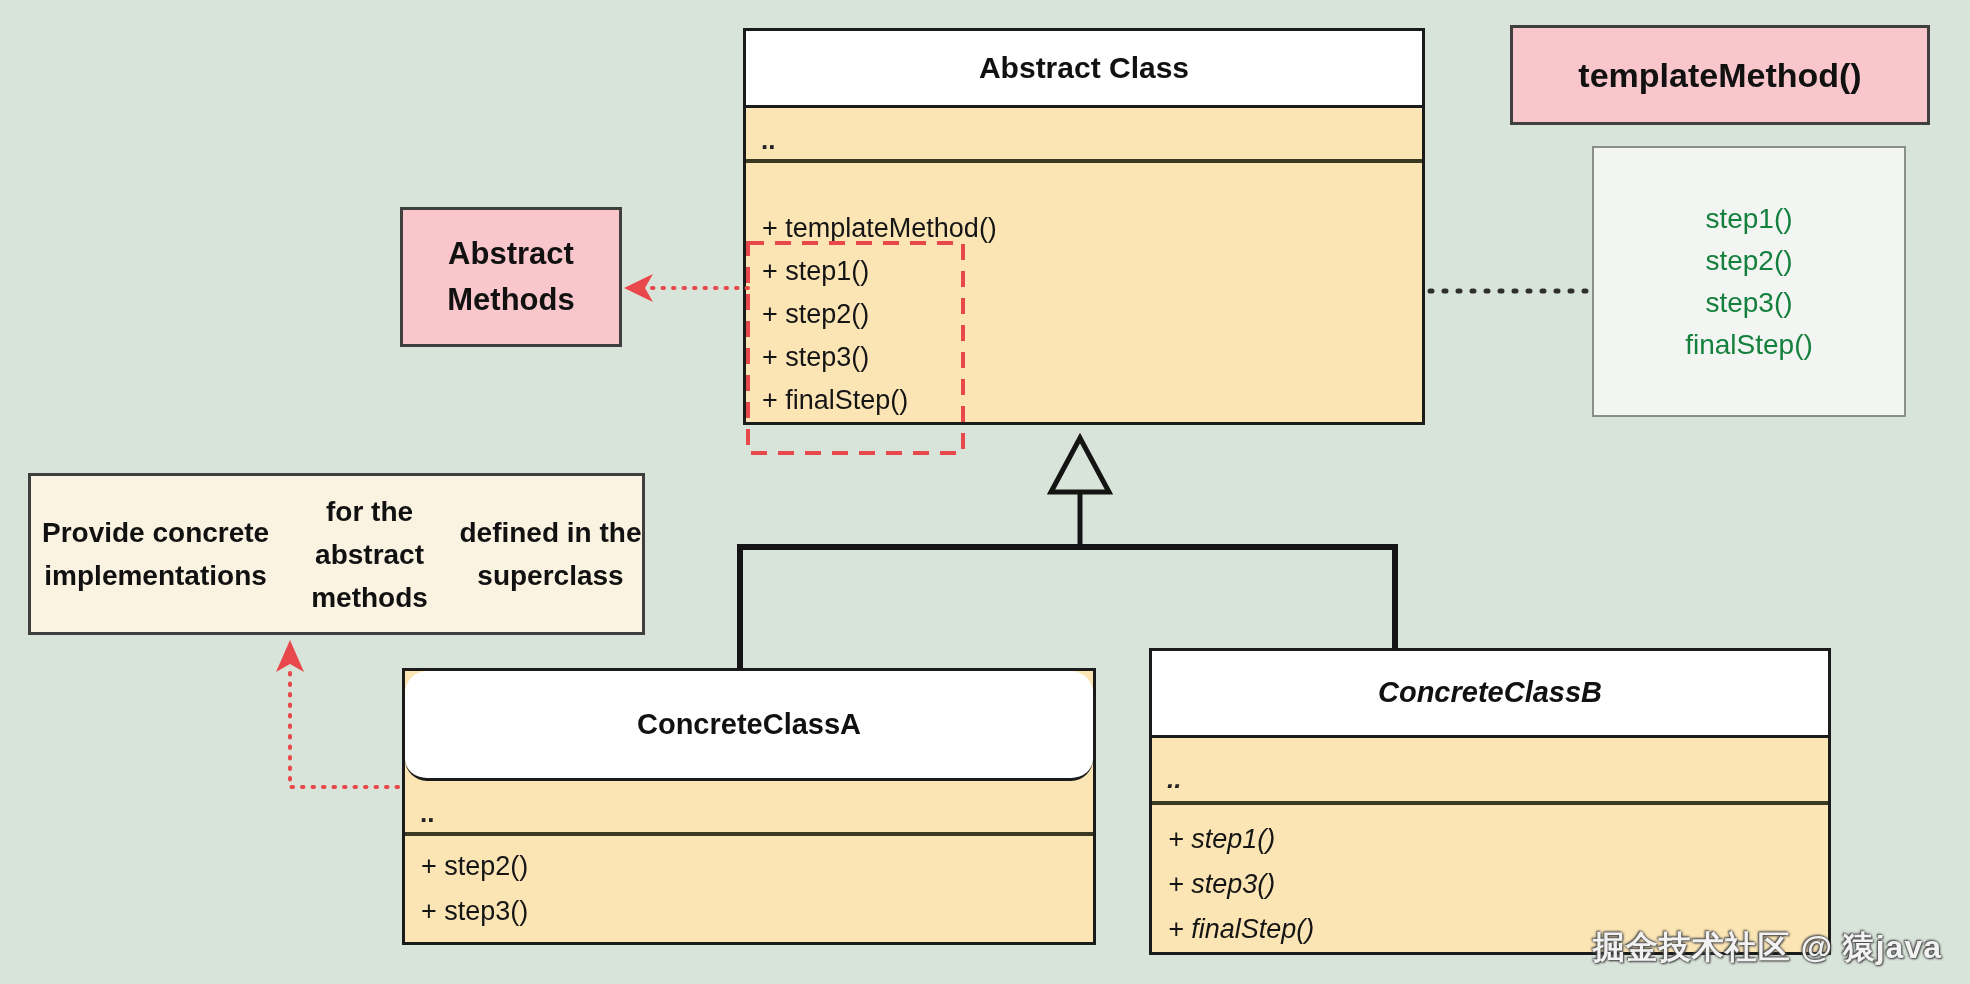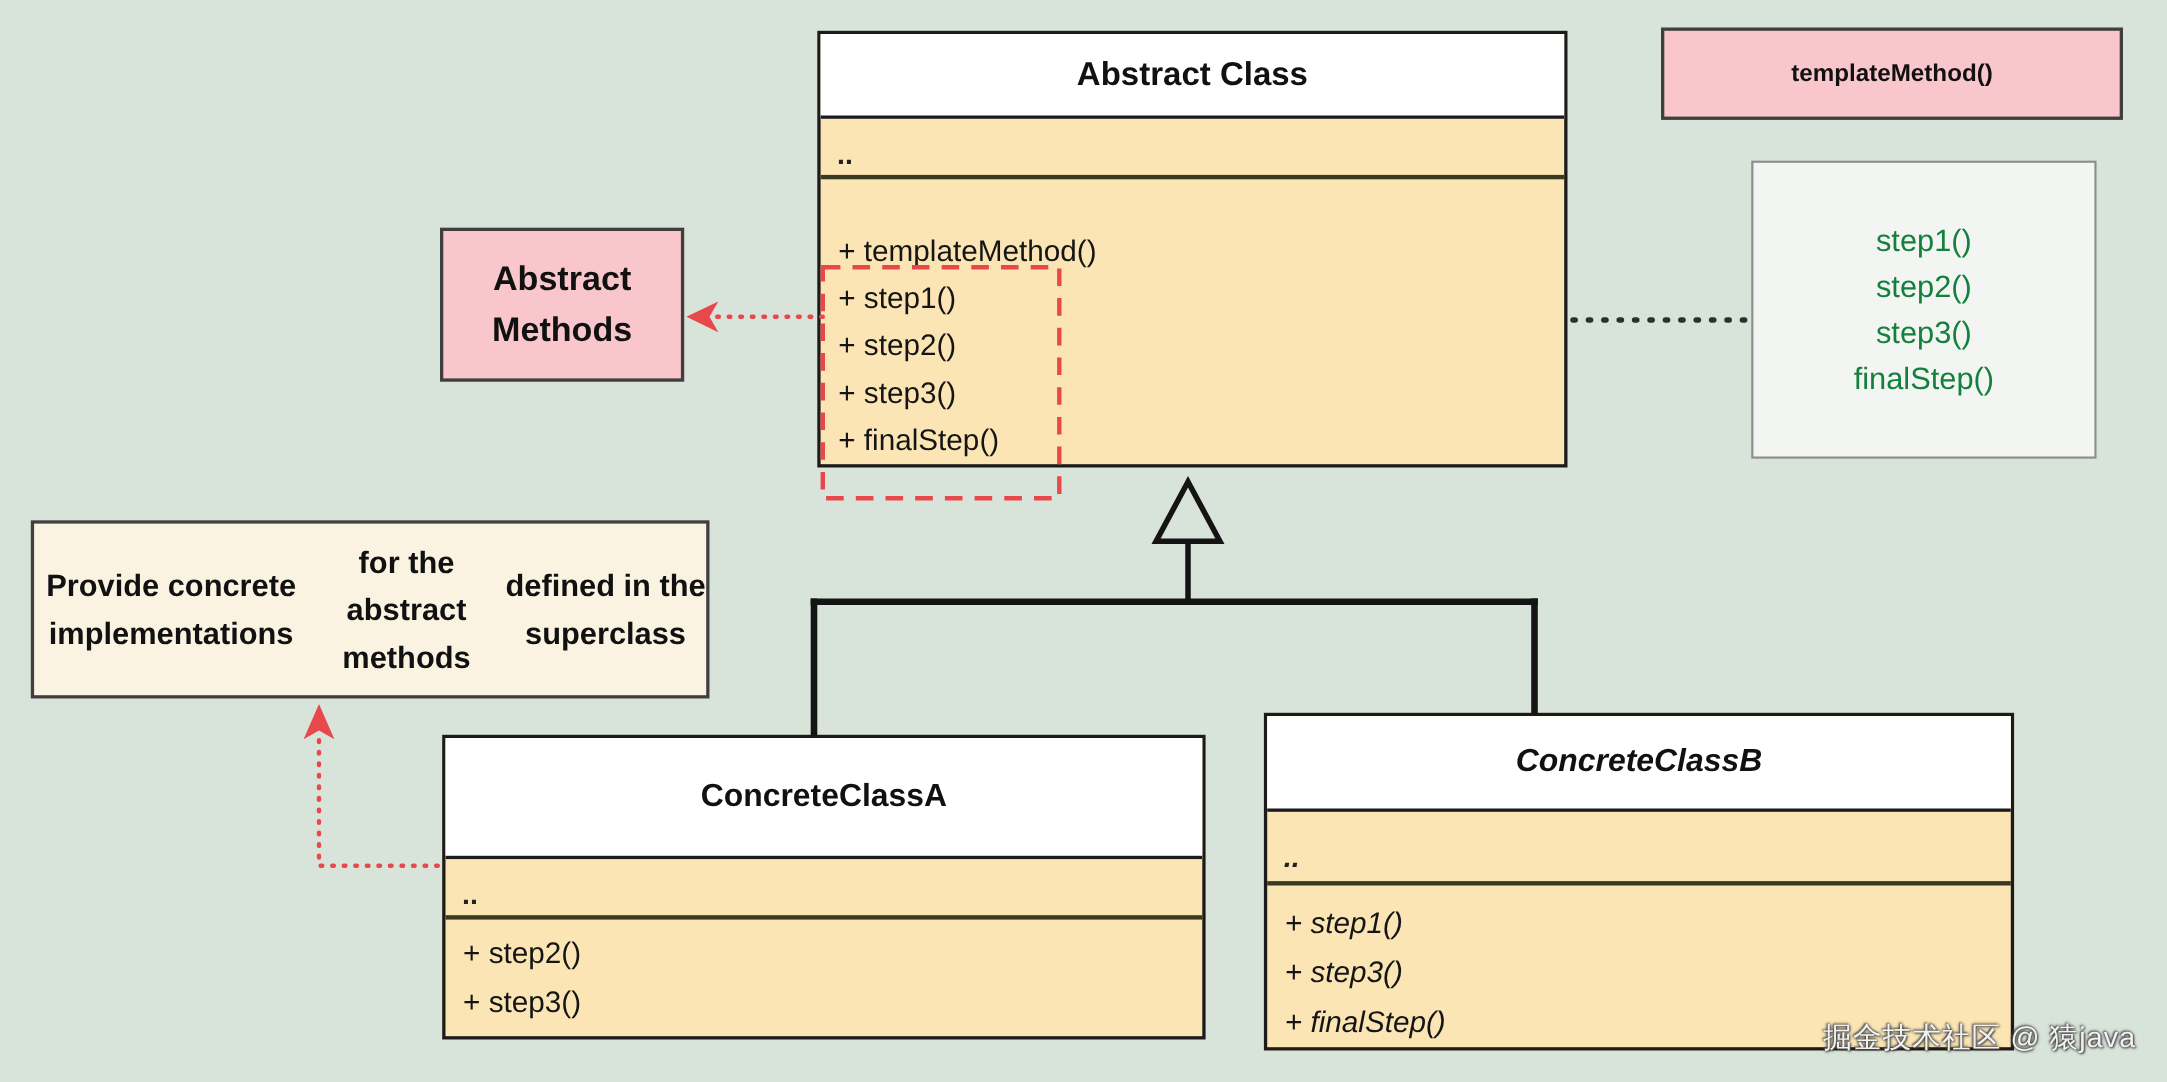--- a/index.html
+++ b/index.html
@@ -24,59 +24,59 @@
   }
   .uml-methods{flex:1;padding-left:16px;font-size:27px;color:#151515;box-sizing:border-box;}
   .uml-methods .m{line-height:43px;height:43px;white-space:nowrap;}
 
   #abstract-class{left:743px;top:28px;width:682px;height:397px;gap:16px;}
   #abstract-class .uml-header{height:105px;font-size:30px;}
   #abstract-class .uml-attrs{height:52px;}
   #abstract-class .uml-methods{padding-top:28px;}
 
   #concrete-class-a{left:402px;top:668px;width:694px;height:277px;}
-  #concrete-class-a .uml-header{height:107px;font-size:29px;}
+  #concrete-class-a .uml-header{height:107px;font-size:29px;border-radius:22px;}
   #concrete-class-a .uml-attrs{height:55px;}
   #concrete-class-a .uml-methods{padding-top:8px;}
   #concrete-class-a .m{line-height:45px;height:45px;}
 
   #concrete-class-b{left:1149px;top:648px;width:682px;height:307px;font-style:italic;}
   #concrete-class-b .uml-header{height:92px;font-size:29px;}
   #concrete-class-b .uml-attrs{height:73px;padding-bottom:6px;}
   #concrete-class-b .uml-methods{padding-top:12px;}
   #concrete-class-b .m{line-height:45px;height:45px;}
 
   
   .pink-box{
     position:absolute;box-sizing:border-box;background:#f9c7cb;border:3px solid #3f3f3f;
     display:flex;align-items:center;justify-content:center;text-align:center;
     font-weight:bold;color:#111;z-index:10;
   }
-  #template-method-label{left:1510px;top:25px;width:420px;height:84px;font-size:22px;}
+  #template-method-label{left:1510px;top:25px;width:420px;height:100px;font-size:34px;}
   #abstract-methods-label{left:400px;top:207px;width:222px;height:140px;font-size:31px;line-height:46px;padding:0 38px;}
 
   #note-box{
     position:absolute;left:28px;top:473px;width:617px;height:162px;box-sizing:border-box;
     background:#fbf3e2;border:3px solid #3f3f3f;display:flex;flex-direction:row;
     align-items:center;justify-content:center;font-weight:bold;font-size:28px;
     line-height:43px;color:#111;text-align:center;z-index:10;
   }
   #steps-panel{
     position:absolute;left:1592px;top:146px;width:314px;height:271px;box-sizing:border-box;
     background:#f2f5f2;border:2px solid #8a8f8a;display:flex;flex-direction:column;
     align-items:center;justify-content:center;font-size:28px;line-height:42px;
     color:#15803d;text-align:center;z-index:10;
   }
 
   
   .overlay{position:absolute;left:0;top:0;width:1970px;height:984px;z-index:20;pointer-events:none;}
 
   
   #watermark{
-    position:absolute;right:28px;top:926px;z-index:30;font-size:26px;font-weight:normal;
+    position:absolute;right:28px;top:926px;z-index:30;font-size:32px;font-weight:bold;
     color:#f2f2f2;letter-spacing:1px;white-space:nowrap;
     text-shadow:1px 1px 2px #4a4a4a,-1px -1px 2px #4a4a4a,0 0 3px #4a4a4a;
   }
 </style>
 </head>
 <body>
 
 <div class="canvas">
 
   <div class="uml" id="abstract-class">

